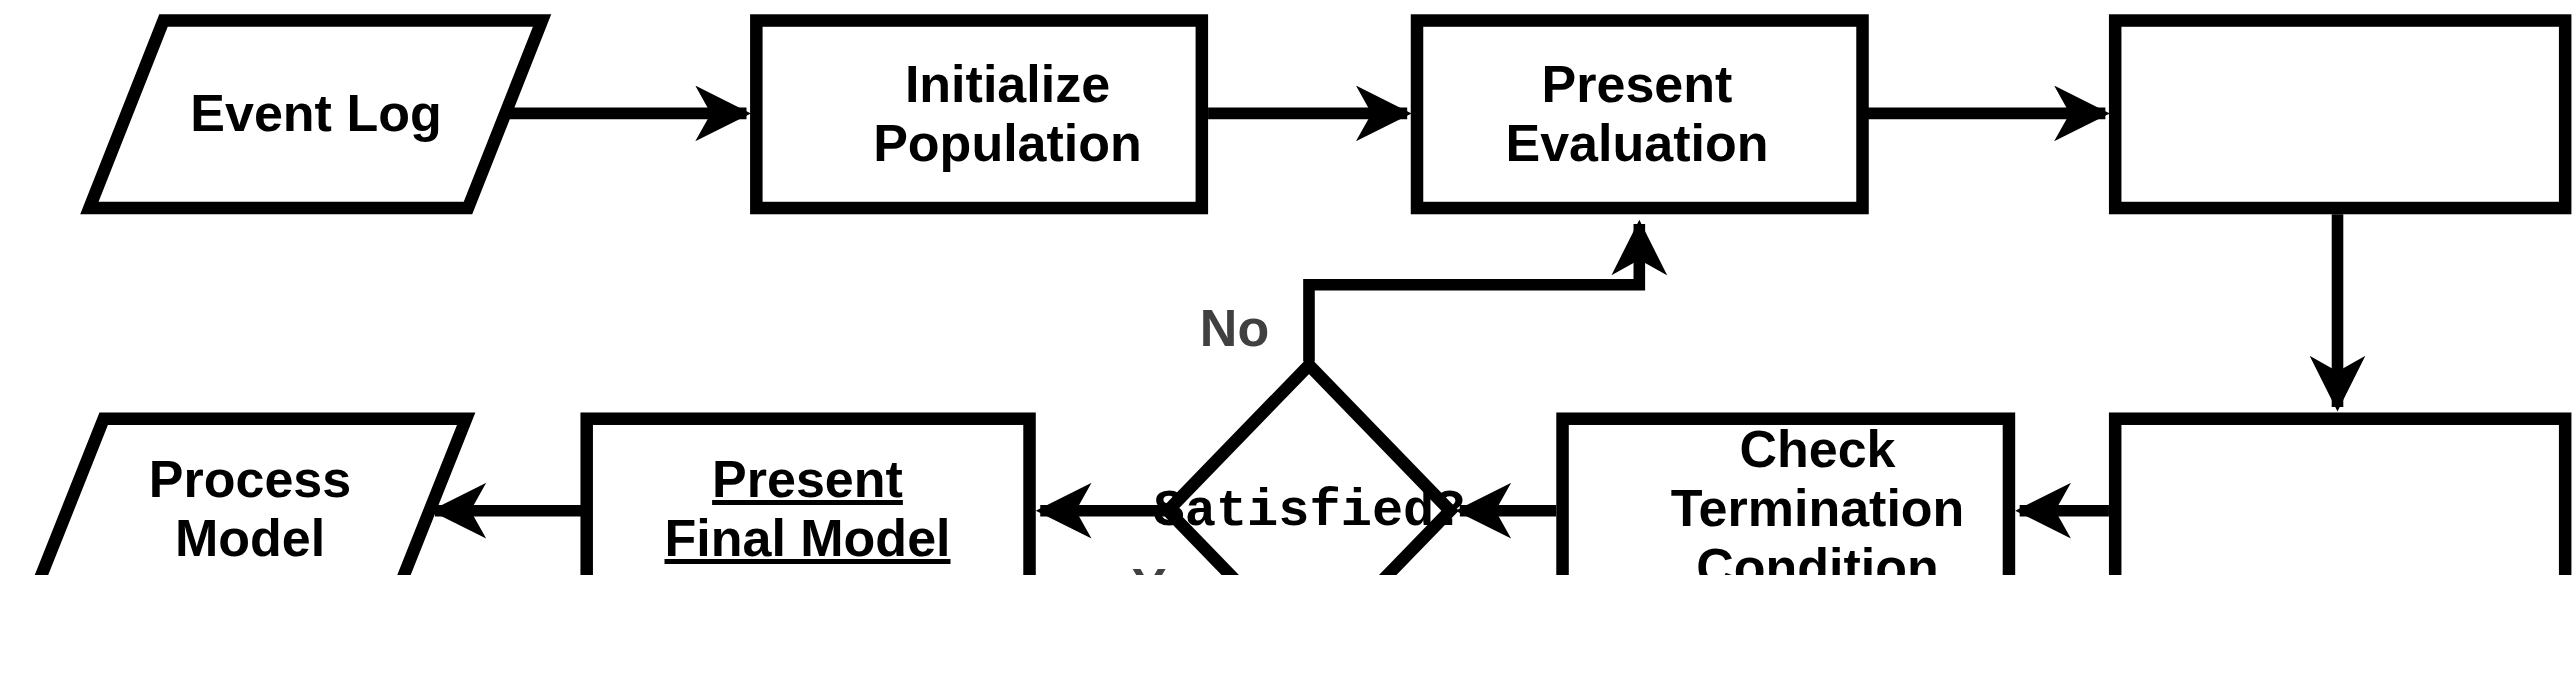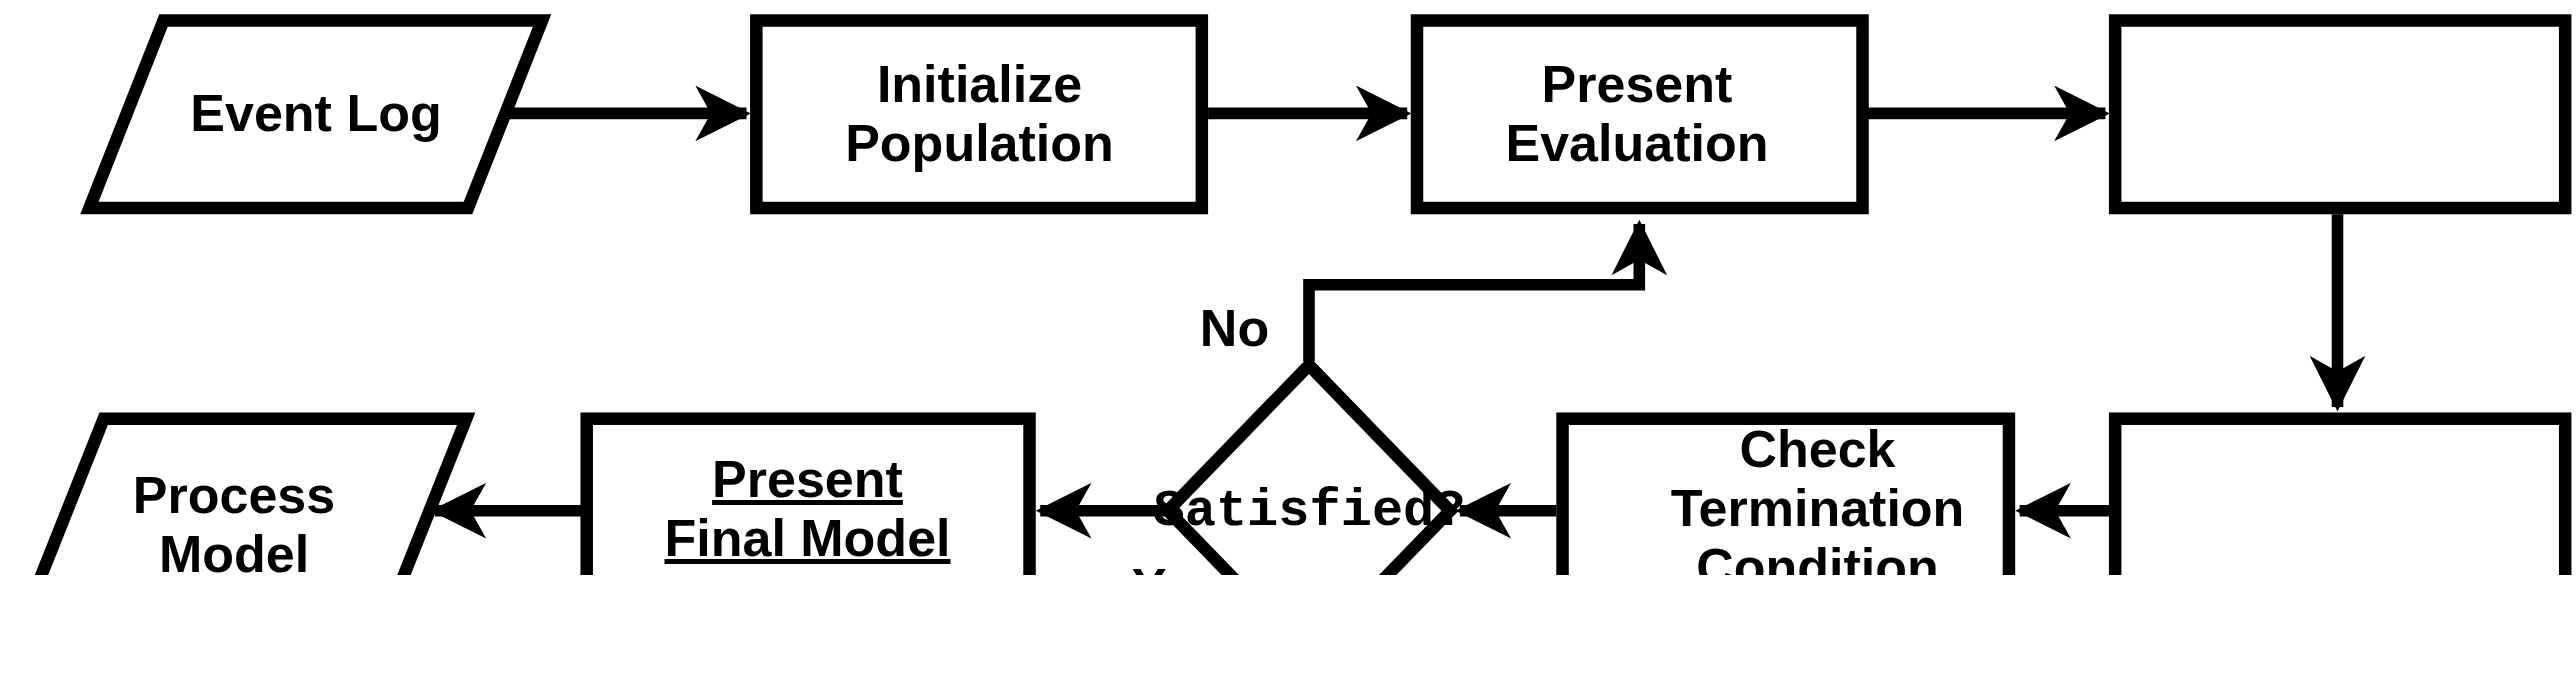--- a/index.html
+++ b/index.html
@@ -36,21 +36,21 @@
   }
   .edge-label {
     position: absolute;
     display: flex;
     align-items: center;
     justify-content: center;
     text-align: center;
     font-weight: bold;
     font-size: 52px;
     line-height: 57px;
-    color: #000000;
+    color: #404040;
     pointer-events: none;
   }
   .shape {
     fill: #ffffff;
     stroke: #000000;
     stroke-width: 14;
   }
   .edge {
     fill: none;
     stroke: #000000;
@@ -90,38 +90,38 @@
       <rect class="shape" x="2369" y="469" width="504" height="206"></rect>
       <rect class="shape" x="1750" y="469" width="500" height="206"></rect>
       <path class="shape" d="M 1466 409 L 1624 572 L 1466 735 L 1308 572 Z"></path>
       <rect class="shape" x="657" y="469" width="496" height="206"></rect>
       <path class="shape" d="M 116 469 L 522 469 L 440 675 L 34 675 Z"></path>
     </g>
   </svg>
 
   <div class="node-label" style="left:89px; top:18px; width:454px; height:191px;">Event Log</div>
 
-  <div class="node-label" style="left:750px; top:18px; width:459px; height:191px;">Initialize
+  <div class="node-label" style="left:750px; top:18px; width:459px; height:191px;padding-left:28px;">Initialize
 Population</div>
 
   <div class="node-label" style="left:1411px; top:18px; width:452px; height:191px;">Present
 Evaluation</div>
 
 
 
   <div class="node-label" style="left:1556px; top:414px; width:459px; height:189px;padding-left:32px;">Check
 Termination
 Condition</div>
 
   <div class="node-label" style="left:1162px; top:359px; width:295px; height:304px;font-family:Liberation Mono, monospace;">Satisfied?</div>
 
   <div class="node-label" style="left:580px; top:414px; width:455px; height:189px;text-decoration:underline;">Present
 Final Model</div>
 
-  <div class="node-label" style="left:10px; top:414px; width:448px; height:189px;margin-top:16px;">Process
+  <div class="node-label" style="left:26px; top:414px; width:448px; height:189px;">Process
 Model</div>
 
   <div class="edge-label" style="left:1170px; top:300px; width:129px; height:57px;">No</div>
 
   <div class="edge-label" style="left:1112px; top:559px; width:129px; height:57px;">Yes</div>
 
 </div>
 
 
 </body></html>

